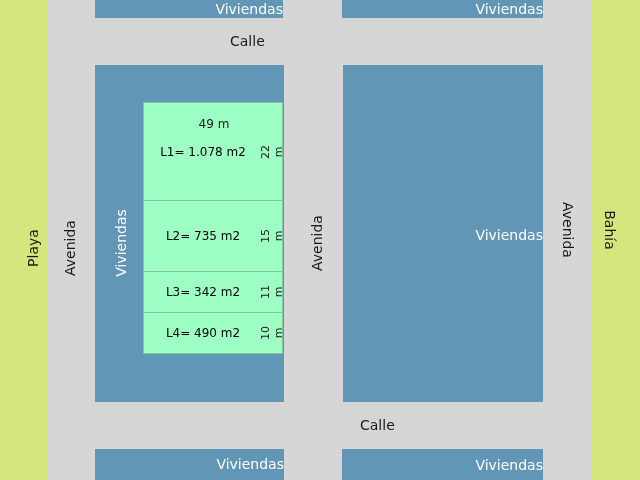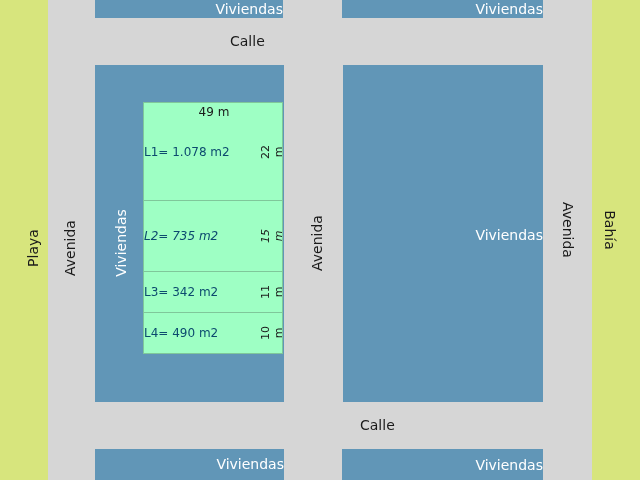--- a/index.html
+++ b/index.html
@@ -3,23 +3,23 @@
 <meta charset="utf-8">
 <style>
   html, body { margin:0; padding:0; }
   body { width:640px; height:480px; position:relative; overflow:hidden; background:#d6d6d6; font-family:"DejaVu Sans", sans-serif; }
   .strip { position:absolute; top:0; height:480px; background:#d7e57d; }
   .block { position:absolute; background:#6196b7; color:#ffffff; font-size:14px; display:flex; align-items:center; justify-content:flex-end; }
   .label { position:absolute; color:#1a1a1a; font-size:14px; white-space:nowrap; }
   .vert-up { transform:translate(-50%,-50%) rotate(-90deg); }
   .vert-down { transform:translate(-50%,-50%) rotate(90deg); }
   .lot { position:absolute; left:143px; width:140px; background:#9effc4; border:1px solid #7fc79a; box-sizing:border-box; }
-  .lot-area { position:absolute; left:0; width:118px; text-align:left; font-size:12px; color:#0c4a6e; top:50%; transform:translateY(-50%); }
+  .lot-area { position:absolute; left:0; width:118px; text-align:center; font-size:12px; color:#000000; top:50%; transform:translateY(-50%); }
   .lot-dim { position:absolute; right:-2px; top:50%; font-size:11px; color:#1a1a1a; transform:translate(0,-50%) rotate(-90deg); width:24px; text-align:center; }
-  .top-dim { position:absolute; top:2px; left:0; width:140px; text-align:center; font-size:12px; color:#1a1a1a; }
+  .top-dim { position:absolute; top:14px; left:0; width:140px; text-align:center; font-size:12px; color:#1a1a1a; }
 </style>
 </head>
 <body>
 
 <div class="strip" style="left:0;width:48px;"></div>
 <div class="strip" style="left:592px;width:48px;"></div>
 
 <div class="label vert-up" style="left:33px;top:248px;">Playa</div>
 <div class="label vert-down" style="left:610px;top:230px;">Bahía</div>
 
@@ -49,21 +49,21 @@
   </div>
 <div class="block" style="left:342px;top:449px;width:201px;height:31px;">
     <span>Viviendas</span>
   </div>
 
 <div class="lot" style="top:102px;height:99px;">
   <div class="top-dim">49 m</div>
   <div class="lot-area">L1= 1.078 m2</div>
   <div class="lot-dim">22 m</div>
 </div>
-<div class="lot" style="top:200px;height:72px;font-style:italic;">
+<div class="lot" style="top:200px;height:72px;">
   <div class="lot-area">L2= 735 m2</div>
   <div class="lot-dim">15 m</div>
 </div>
 <div class="lot" style="top:271px;height:42px;">
   <div class="lot-area">L3= 342 m2</div>
   <div class="lot-dim">11 m</div>
 </div>
 <div class="lot" style="top:312px;height:42px;padding-left:47px;">
   <div class="lot-area">L4= 490 m2</div>
   <div class="lot-dim">10 m</div>

